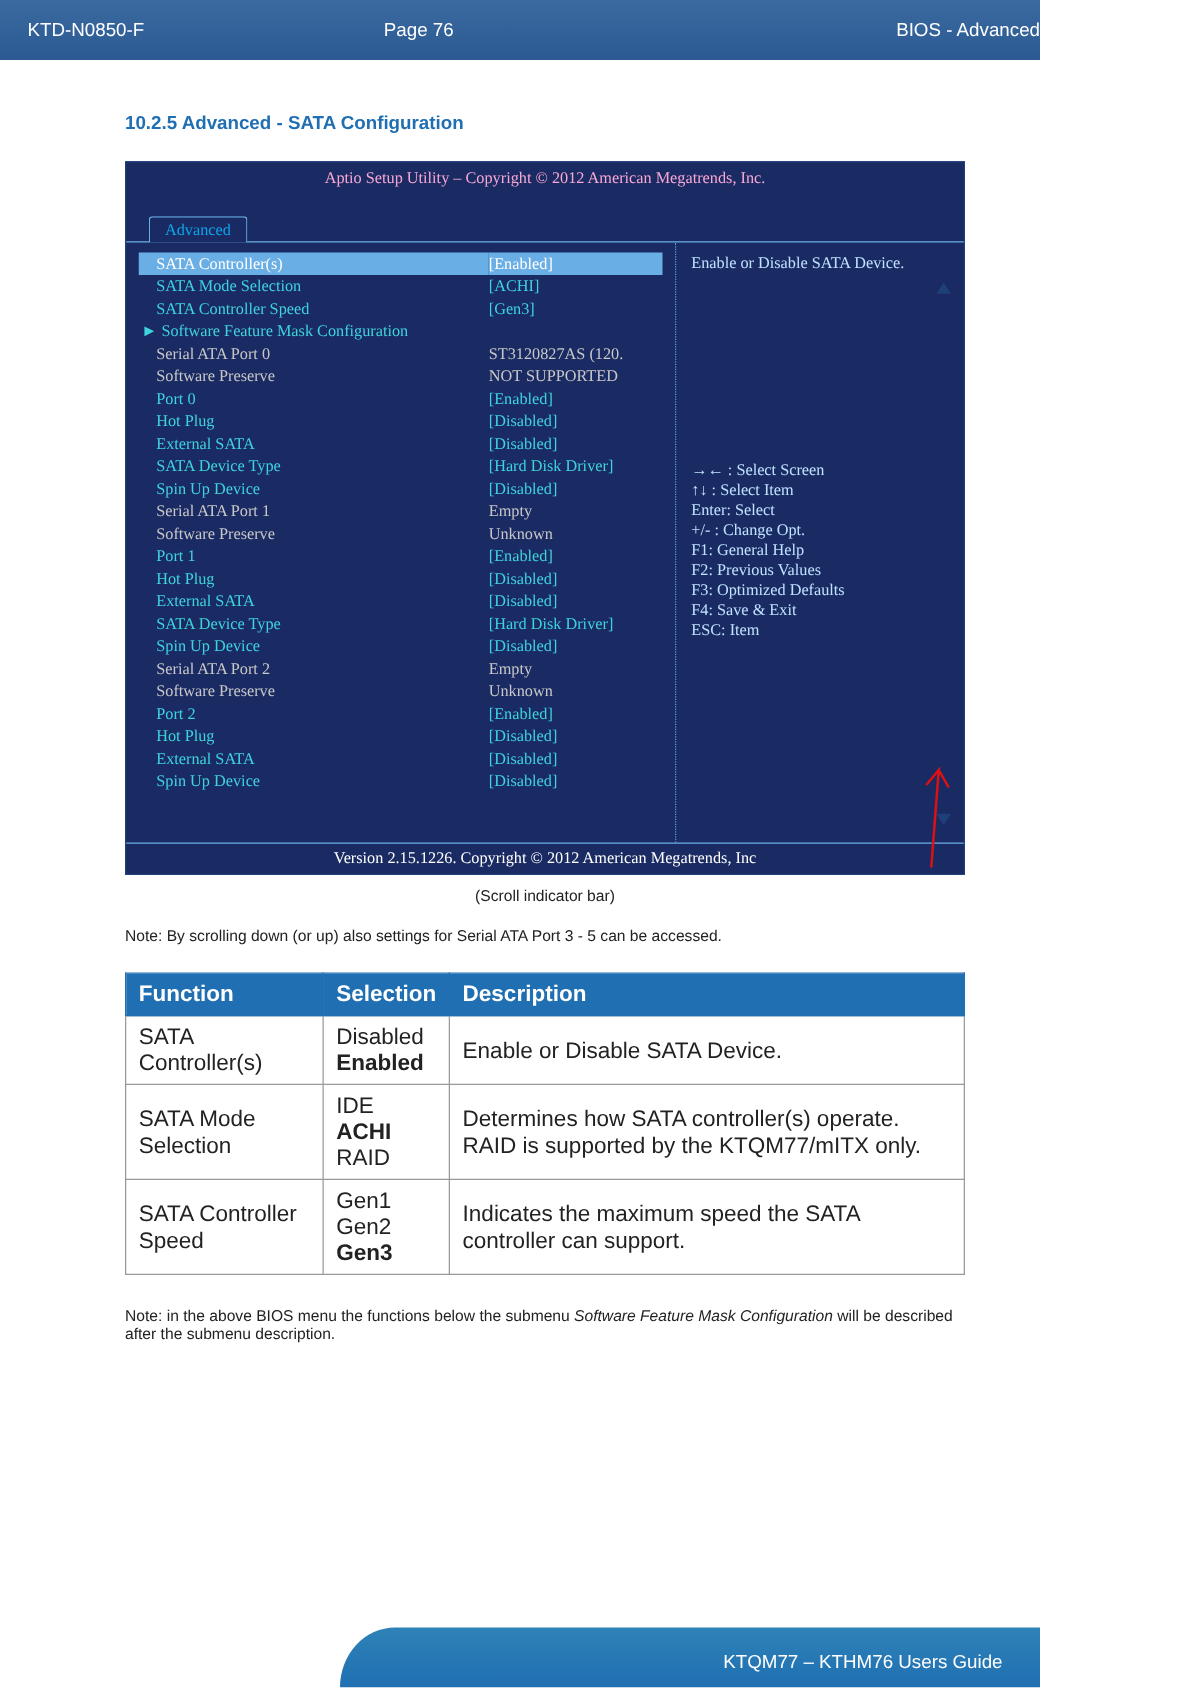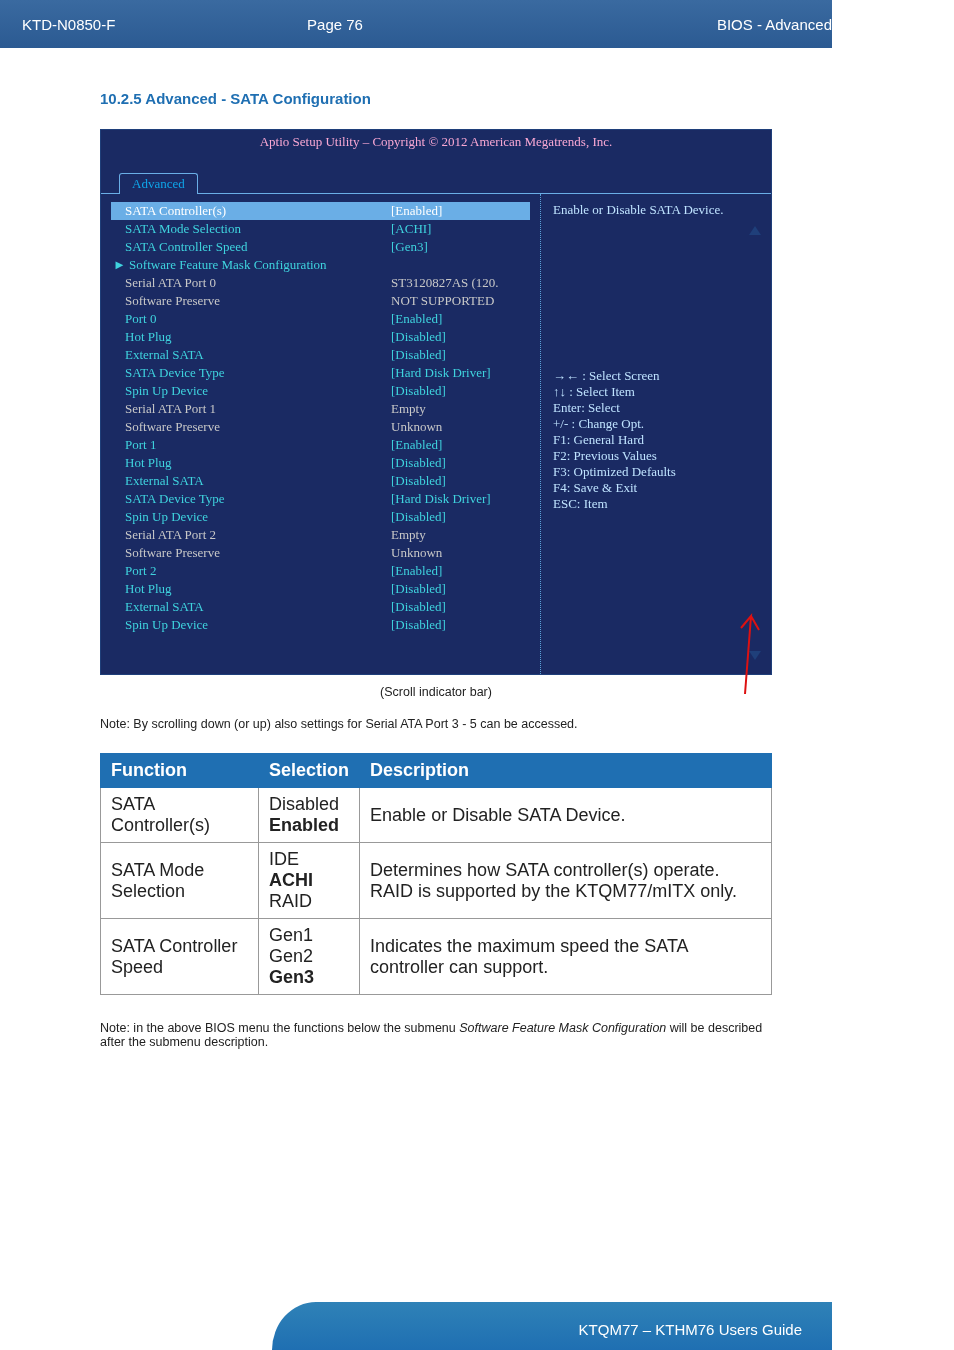--- a/index.html
+++ b/index.html
@@ -246,35 +246,36 @@
           </div>
       <div class="bios-right">
         <div style="position:relative; height:100%;">
           <div style="position:absolute; right:2px; top:24px;" class="scroll-tri scroll-up"></div>
           <div class="pale" style="padding-right:10px;">Enable or Disable SATA Device.</div>
           <div id="helpkeys" style="margin-top:150px;">
                 <div class="pale">→← : Select Screen</div>
                 <div class="pale">↑↓ : Select Item</div>
                 <div class="pale">Enter: Select</div>
                 <div class="pale">+/- : Change Opt.</div>
-                <div class="pale">F1: General Hard</div>
+                <div class="pale">F1: General Help</div>
                 <div class="pale">F2: Previous Values</div>
                 <div class="pale">F3: Optimized Defaults</div>
                 <div class="pale">F4: Save &amp; Exit</div>
                 <div class="pale">ESC: Item</div>
               </div>
           <div style="position:absolute; right:2px; bottom:6px;" class="scroll-tri scroll-dn"></div>
           <div class="callout" style="right:-6px; bottom:-30px;">
             <svg viewBox="0 0 32 90">
                   <path d="M8 88 L14 10 L4 22 M14 10 L22 24" stroke="#d11" stroke-width="2" fill="none"></path>
                 </svg>
           </div>
         </div>
       </div>
     </div>
+    <div class="bios-footer">Version 2.15.1226. Copyright © 2012 American Megatrends, Inc</div>
   </div>
 
   <div class="note">(Scroll indicator bar)</div>
   <div class="desc-note">Note: By scrolling down (or up) also settings for Serial ATA Port 3 - 5 can be accessed.</div>
 
   <table class="func">
     <thead>
           <tr id="thead-row">
             <th>Function</th>
             <th>Selection</th>

